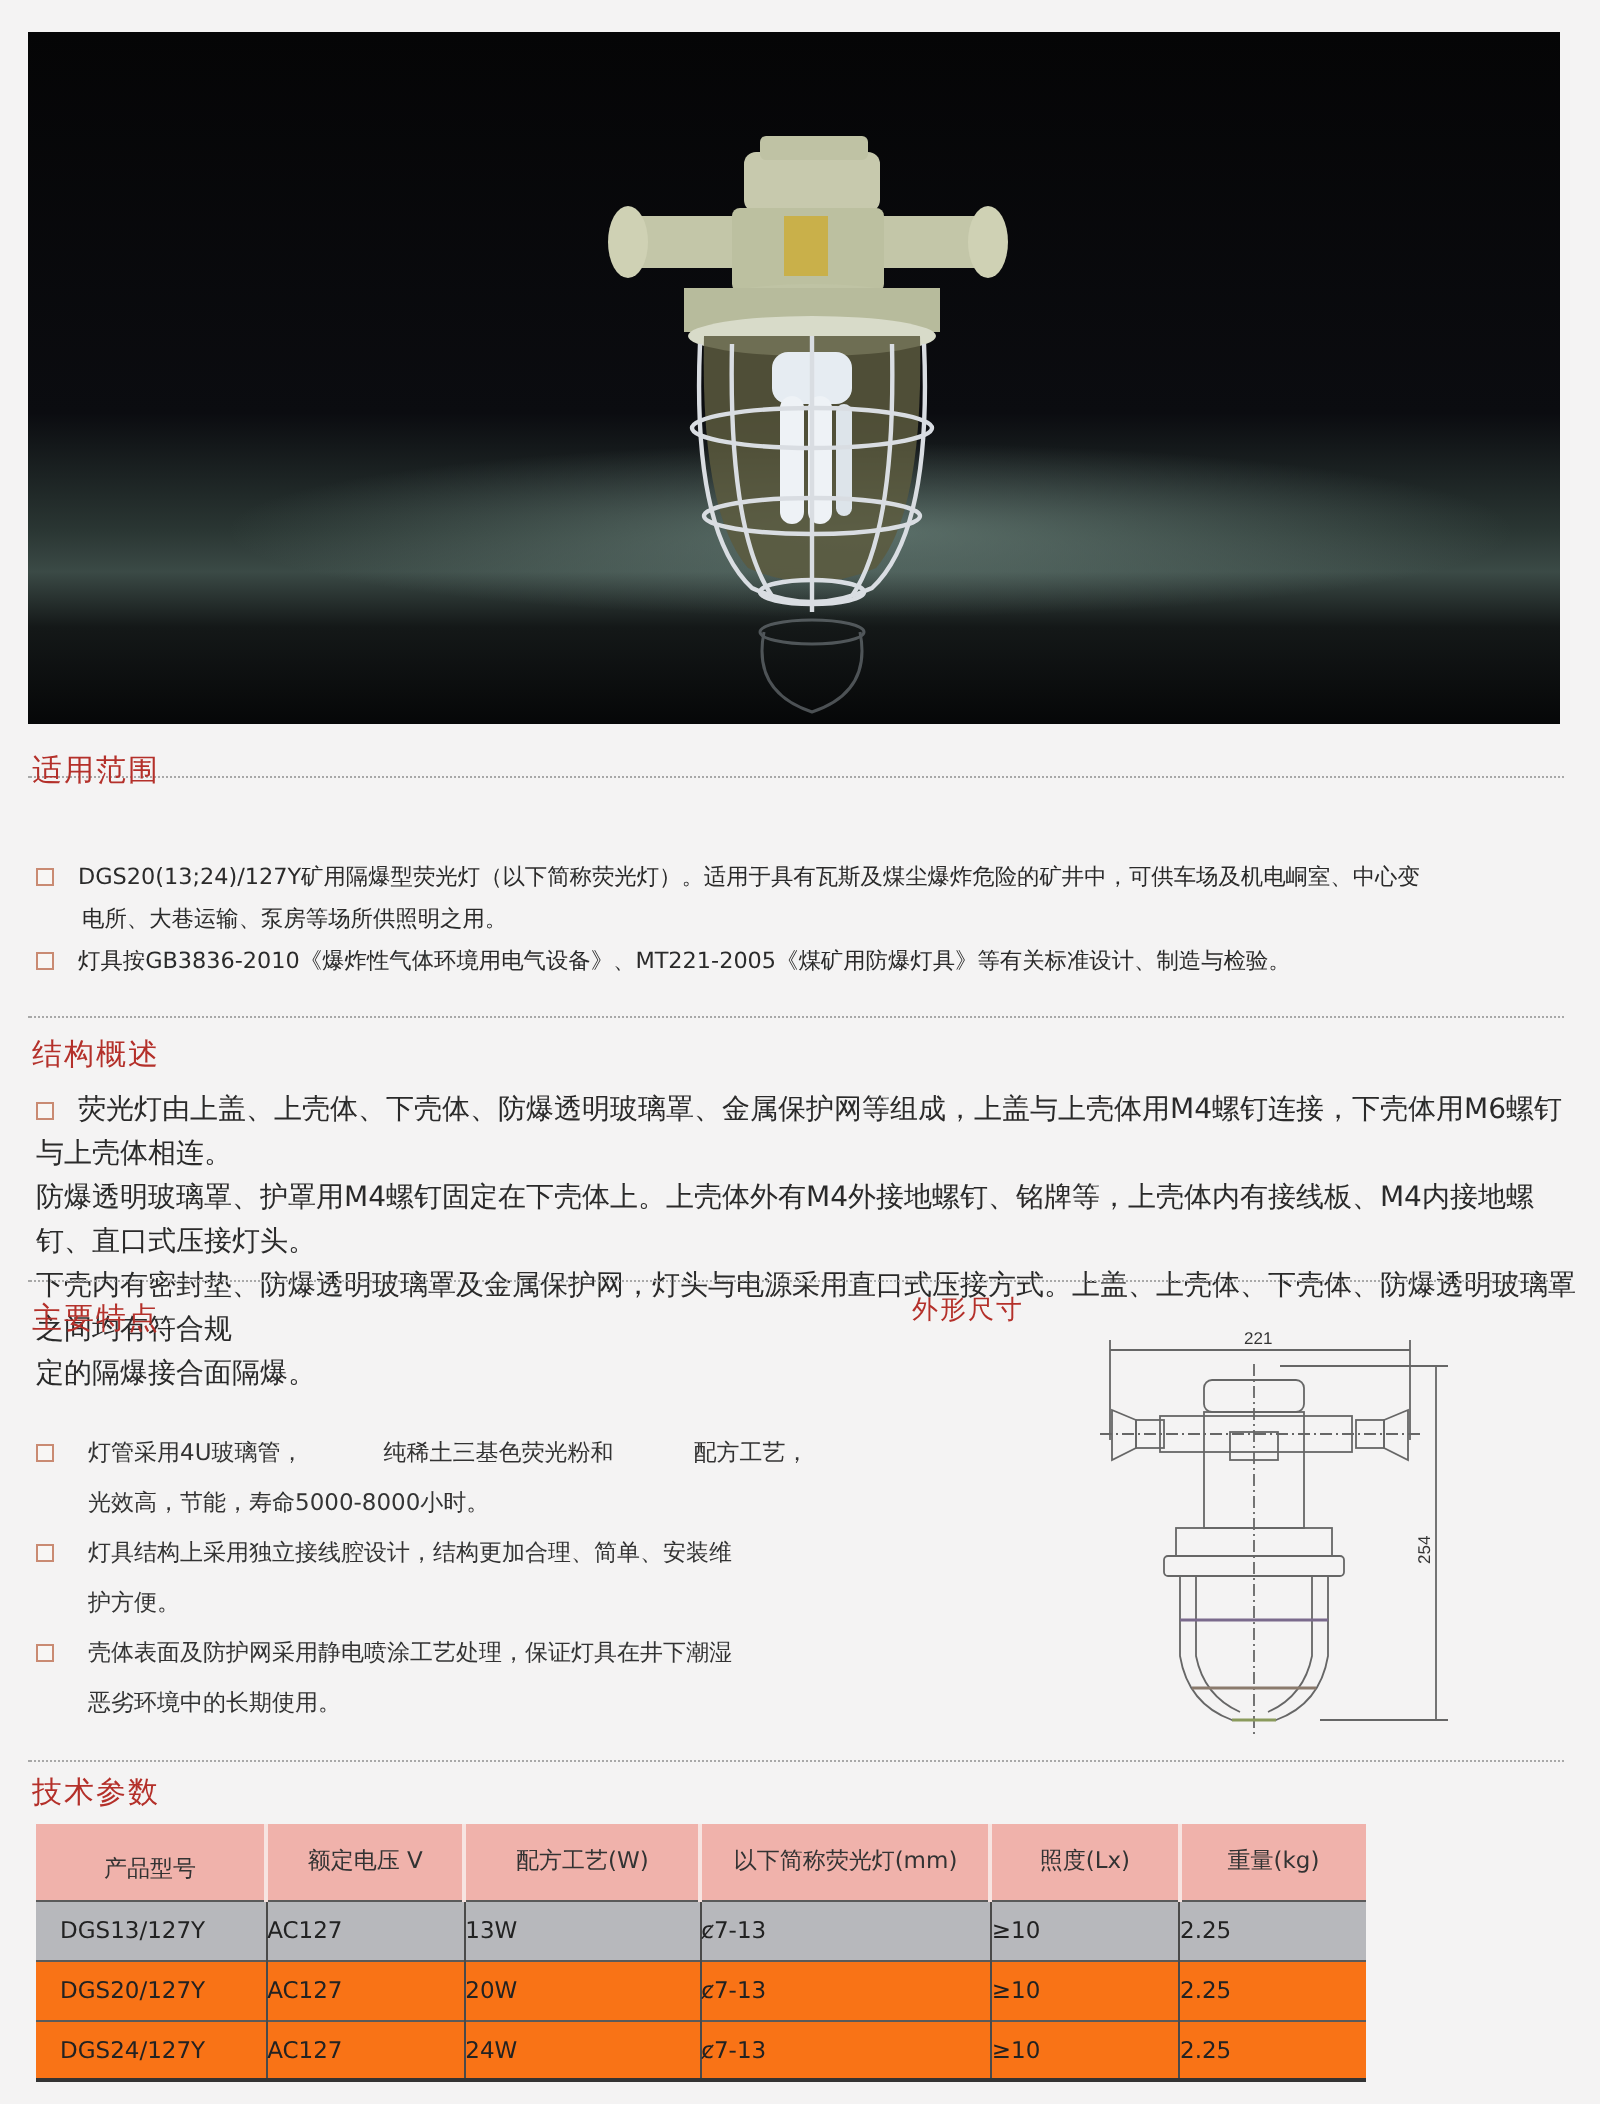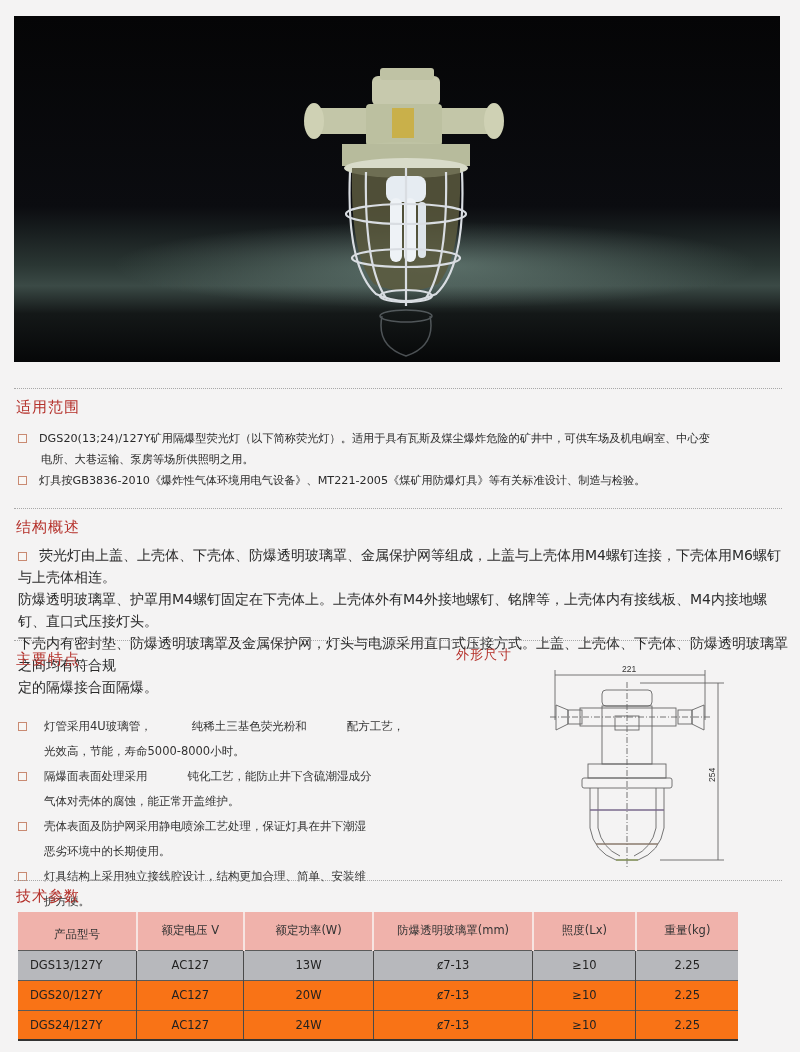--- a/index.html
+++ b/index.html
@@ -36,30 +36,30 @@
   }
   .feature-list { position: absolute; left: 18px; top: 674px; width: 392px; font-size: 11.5px; color: #333; margin-top: 40px; }
   .feature-item { position: relative; padding-left: 26px; line-height: 25px; margin-bottom: 0; }
   .feature-item .bullet-box { position: absolute; left: 0; top: 8px; margin: 0; }
   .gap { display: inline-block; width: 40px; }
 
   .dim-title { position: absolute; left: 456px; top: 646px; font-size: 13px; color: #b4302a; letter-spacing: 1px; }
   .drawing { position: absolute; left: 540px; top: 660px; width: 200px; height: 210px; }
 
   table.specs {
-    position: absolute; left: 18px; top: 912px; width: 720px;
+    position: absolute; left: 18px; top: 912px; width: 665px;
     border-collapse: collapse; font-size: 11.5px; color: #222;
   }
   table.specs th {
     background: #f0b2ab; height: 38px; font-weight: normal; color: #333;
     border-right: 2px solid #f7e4e1; text-align: center; font-size: 11.5px;
   }
   table.specs th:last-child { border-right: none; }
   table.specs td {
-    height: 30px; text-align: center; border-right: 1.5px solid #4a4a4a;
+    height: 30px; text-align: left; border-right: 1.5px solid #4a4a4a;
     border-top: 1.5px solid #5a5a5a;
   }
   table.specs td:last-child { border-right: none; }
   table.specs tr.r0 td { background: #b7b8bc; }
   table.specs tr.r1 td, table.specs tr.r2 td { background: #f97316; }
   table.specs tr.r2 td { border-bottom: 2.5px solid #333; }
   table.specs td.model { text-align: left; padding-left: 12px; margin-top: 12px; }
 </style>
 </head>
 <body>
@@ -99,21 +99,21 @@
     </g>
 
     <g fill="none" stroke="#8e969c" stroke-width="1.5" opacity="0.5">
       <ellipse cx="392" cy="300" rx="26" ry="6"></ellipse>
       <path d="M368 300 Q362 330 392 340 Q422 330 416 300"></path>
     </g>
   </svg>
 </div>
 
 <div class="divider" style="top:388px"></div>
-<div class="section-title" style="top:398px">适用范围</div>
+<div class="section-title" style="top:376px">适用范围</div>
 
 <div class="para" style="left:18px; top:428px; width:770px;">
   <span class="bullet-box"></span><span>DGS20(13;24)/127Y矿用隔爆型荧光灯（以下简称荧光灯）。适用于具有瓦斯及煤尘爆炸危险的矿井中，可供车场及机电峒室、中心变</span><br>
   <span style="padding-left:23px">电所、大巷运输、泵房等场所供照明之用。</span>
 </div>
 <div class="para" style="left:18px; top:470px; width:770px;">
   <span class="bullet-box"></span><span>灯具按GB3836-2010《爆炸性气体环境用电气设备》、MT221-2005《煤矿用防爆灯具》等有关标准设计、制造与检验。</span>
 </div>
 
 <div class="divider" style="top:508px"></div>
@@ -129,32 +129,27 @@
 <div class="section-title" style="top:650px">主要特点</div>
 
 <div class="feature-list">
   <div class="feature-item">
     <span class="bullet-box"></span>
     <span>灯管采用4U玻璃管，</span><span class="gap"></span><span>纯稀土三基色荧光粉和</span><span class="gap"></span><span>配方工艺，</span><br>
     <span>光效高，节能，寿命5000-8000小时。</span>
   </div>
   <div class="feature-item">
     <span class="bullet-box"></span>
-    <span>隔爆面表面处理采用</span><span class="gap"></span><span>钝化工艺，能防止井下含硫潮湿成分</span><br>
-    <span>气体对壳体的腐蚀，能正常开盖维护。</span>
+    <span>灯具结构上采用独立接线腔设计，结构更加合理、简单、安装维</span><br>
+    <span>护方便。</span>
   </div>
   <div class="feature-item">
     <span class="bullet-box"></span>
     <span>壳体表面及防护网采用静电喷涂工艺处理，保证灯具在井下潮湿</span><br>
     <span>恶劣环境中的长期使用。</span>
-  </div>
-  <div class="feature-item">
-    <span class="bullet-box"></span>
-    <span>灯具结构上采用独立接线腔设计，结构更加合理、简单、安装维</span><br>
-    <span>护方便。</span>
   </div>
 </div>
 
 <div class="dim-title">外形尺寸</div>
 
 <div class="drawing">
   <svg width="200" height="210" viewBox="0 0 200 210">
     <g fill="none" stroke="#666" stroke-width="0.9">
 
       <line x1="15" y1="15" x2="165" y2="15"></line>
@@ -205,22 +200,22 @@
       <col style="width:113px">
       <col style="width:139px">
       <col style="width:171px">
       <col style="width:110px">
       <col style="width:109px">
   </colgroup>
   <thead>
     <tr>
       <th style="padding-top:8px">产品型号</th>
       <th>额定电压 V</th>
-      <th>额定功率(W)</th>
-      <th>防爆透明玻璃罩(mm)</th>
+      <th>配方工艺(W)</th>
+      <th>以下简称荧光灯(mm)</th>
       <th>照度(Lx)</th>
       <th>重量(kg)</th>
     </tr>
   </thead>
   <tbody>
     <tr class="r0">
       <td class="model">DGS13/127Y</td>
       <td>AC127</td>
       <td>13W</td>
       <td>ȼ7-13</td>

